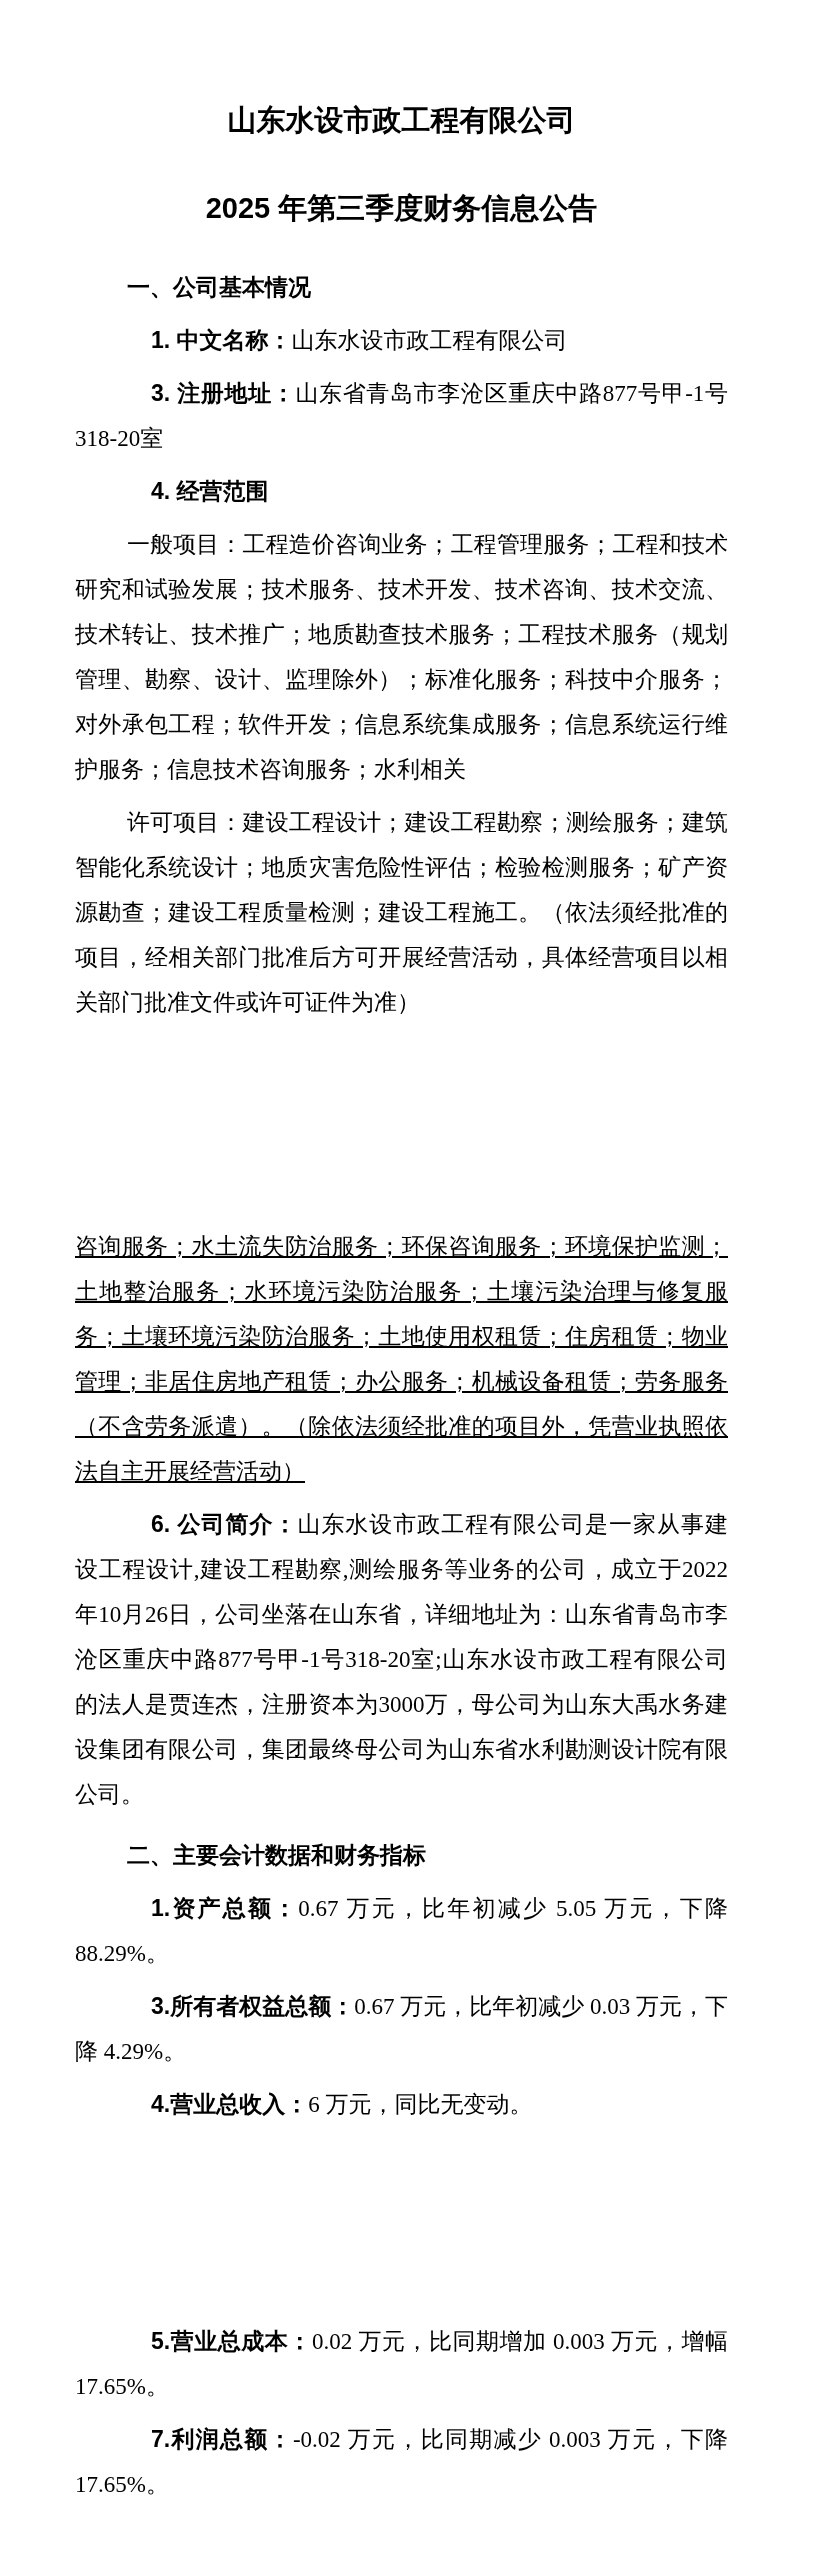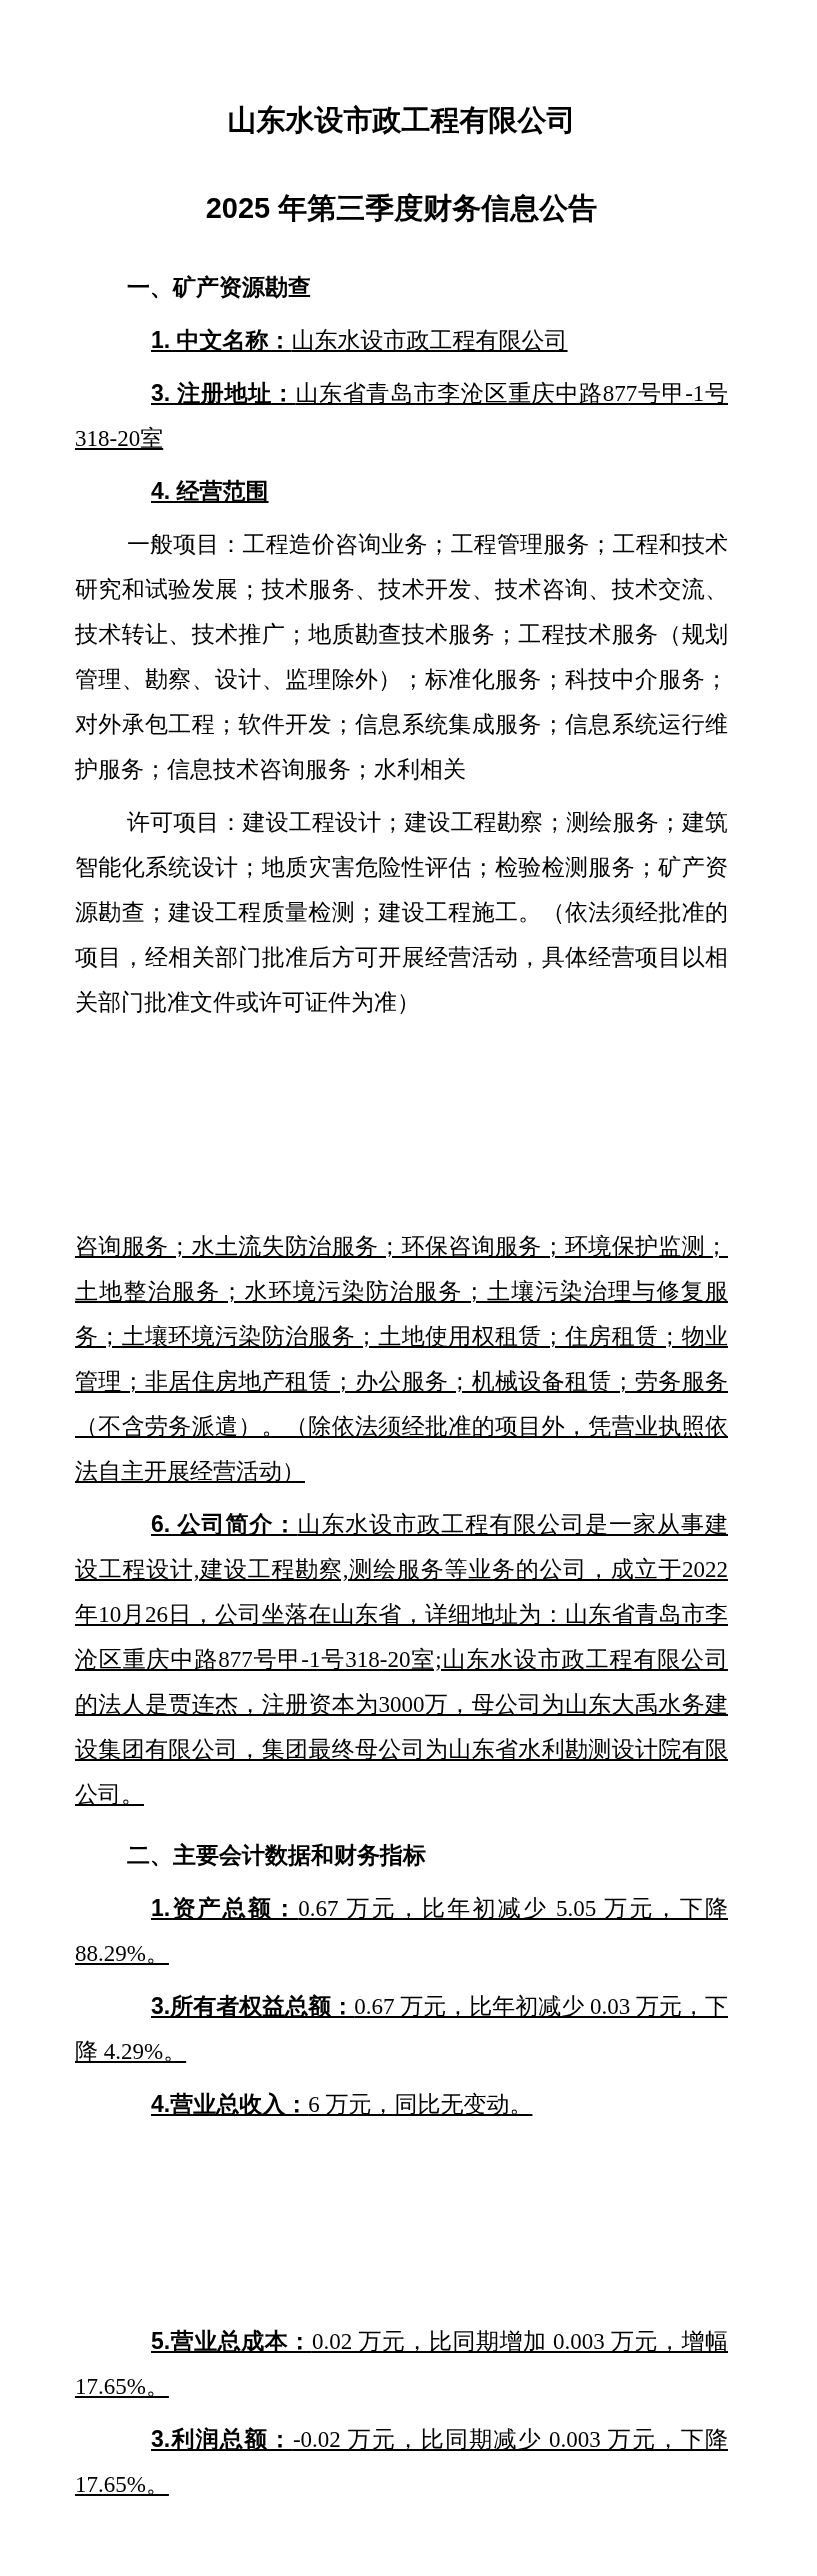--- a/index.html
+++ b/index.html
@@ -38,21 +38,20 @@
     text-indent: 52px;
   }
   [data-name="section-1-heading"] { margin-top: 36px; }
   [data-name="section-2-heading"] { margin-top: 15.5px; }
 
   .item {
     margin-top: 4.1px;
     text-indent: 76px;
     text-align: justify;
     text-align-last: left;
-    text-decoration: underline;
   }
 
   .para {
     margin-top: 4.1px;
     text-indent: 52px;
     text-align: justify;
     text-align-last: left;
   }
   .para-cont {
     margin-top: 0;
@@ -71,31 +70,31 @@
   }
   .r { font-weight: 400; }
 </style>
 </head>
 <body data-name="page-body">
 
 <div class="page" data-name="page">
   <div data-name="document">
       <p class="title" data-name="doc-title-line1"><span class="b" data-name="doc-title-line1-seg-0">山东水设市政工程有限公司</span></p>
       <p class="title" data-name="doc-title-line2"><span class="b" data-name="doc-title-line2-seg-0">2025 年第三季度财务信息公告</span></p>
-      <p class="heading" data-name="section-1-heading"><span class="b" data-name="section-1-heading-seg-0">一、矿产资源勘查</span></p>
+      <p class="heading" data-name="section-1-heading"><span class="b" data-name="section-1-heading-seg-0">一、公司基本情况</span></p>
       <p class="item" data-name="item-chinese-name"><span class="b" data-name="item-chinese-name-seg-0">1. 中文名称：</span><span class="r" data-name="item-chinese-name-seg-1">山东水设市政工程有限公司</span></p>
       <p class="item" data-name="item-registered-address"><span class="b" data-name="item-registered-address-seg-0">3. 注册地址：</span><span class="r" data-name="item-registered-address-seg-1">山东省青岛市李沧区重庆中路877号甲-1号318-20室</span></p>
       <p class="item" data-name="item-business-scope"><span class="b" data-name="item-business-scope-seg-0">4. 经营范围</span></p>
       <p class="para" data-name="general-projects-paragraph-part1"><span class="r" data-name="general-projects-paragraph-part1-seg-0">一般项目：工程造价咨询业务；工程管理服务；工程和技术研究和试验发展；技术服务、技术开发、技术咨询、技术交流、技术转让、技术推广；地质勘查技术服务；工程技术服务（规划管理、勘察、设计、监理除外）；标准化服务；科技中介服务；对外承包工程；软件开发；信息系统集成服务；信息系统运行维护服务；信息技术咨询服务；水利相关</span></p>
       <p class="para" data-name="licensed-projects-paragraph"><span class="r" data-name="licensed-projects-paragraph-seg-0">许可项目：建设工程设计；建设工程勘察；测绘服务；建筑智能化系统设计；地质灾害危险性评估；检验检测服务；矿产资源勘查；建设工程质量检测；建设工程施工。（依法须经批准的项目，经相关部门批准后方可开展经营活动，具体经营项目以相关部门批准文件或许可证件为准）</span></p>
       <div class="gap" data-name="page-break-gap-1"></div>
       <p class="para-cont" data-name="general-projects-paragraph-part2"><span class="r" data-name="general-projects-paragraph-part2-seg-0">咨询服务；水土流失防治服务；环保咨询服务；环境保护监测；土地整治服务；水环境污染防治服务；土壤污染治理与修复服务；土壤环境污染防治服务；土地使用权租赁；住房租赁；物业管理；非居住房地产租赁；办公服务；机械设备租赁；劳务服务（不含劳务派遣）。（除依法须经批准的项目外，凭营业执照依法自主开展经营活动）</span></p>
       <p class="item" data-name="item-company-profile"><span class="b" data-name="item-company-profile-seg-0">6. 公司简介：</span><span class="r" data-name="item-company-profile-seg-1">山东水设市政工程有限公司是一家从事建设工程设计,建设工程勘察,测绘服务等业务的公司，成立于2022年10月26日，公司坐落在山东省，详细地址为：山东省青岛市李沧区重庆中路877号甲-1号318-20室;山东水设市政工程有限公司的法人是贾连杰，注册资本为3000万，母公司为山东大禹水务建设集团有限公司，集团最终母公司为山东省水利勘测设计院有限公司。</span></p>
       <p class="heading" data-name="section-2-heading"><span class="b" data-name="section-2-heading-seg-0">二、主要会计数据和财务指标</span></p>
       <p class="item" data-name="fin-item-total-assets"><span class="b" data-name="fin-item-total-assets-seg-0">1.资产总额：</span><span class="r" data-name="fin-item-total-assets-seg-1">0.67 万元，比年初减少 5.05 万元，下降 88.29%。</span></p>
       <p class="item" data-name="fin-item-owners-equity"><span class="b" data-name="fin-item-owners-equity-seg-0">3.所有者权益总额：</span><span class="r" data-name="fin-item-owners-equity-seg-1">0.67 万元，比年初减少 0.03 万元，下降 4.29%。</span></p>
       <p class="item" data-name="fin-item-total-revenue"><span class="b" data-name="fin-item-total-revenue-seg-0">4.营业总收入：</span><span class="r" data-name="fin-item-total-revenue-seg-1">6 万元，同比无变动。</span></p>
       <div class="gap" data-name="page-break-gap-2"></div>
       <p class="item" data-name="fin-item-total-cost"><span class="b" data-name="fin-item-total-cost-seg-0">5.营业总成本：</span><span class="r" data-name="fin-item-total-cost-seg-1">0.02 万元，比同期增加 0.003 万元，增幅 17.65%。</span></p>
-      <p class="item" data-name="fin-item-total-profit"><span class="b" data-name="fin-item-total-profit-seg-0">3.利润总额：</span><span class="r" data-name="fin-item-total-profit-seg-1">-0.02 万元，比同期减少 0.003 万元，下降 17.65%。</span></p>
+      <p class="item" data-name="fin-item-total-profit"><span class="b" data-name="fin-item-total-profit-seg-0">7.利润总额：</span><span class="r" data-name="fin-item-total-profit-seg-1">-0.02 万元，比同期减少 0.003 万元，下降 17.65%。</span></p>
     </div>
 </div>
 
 
 </body></html>

